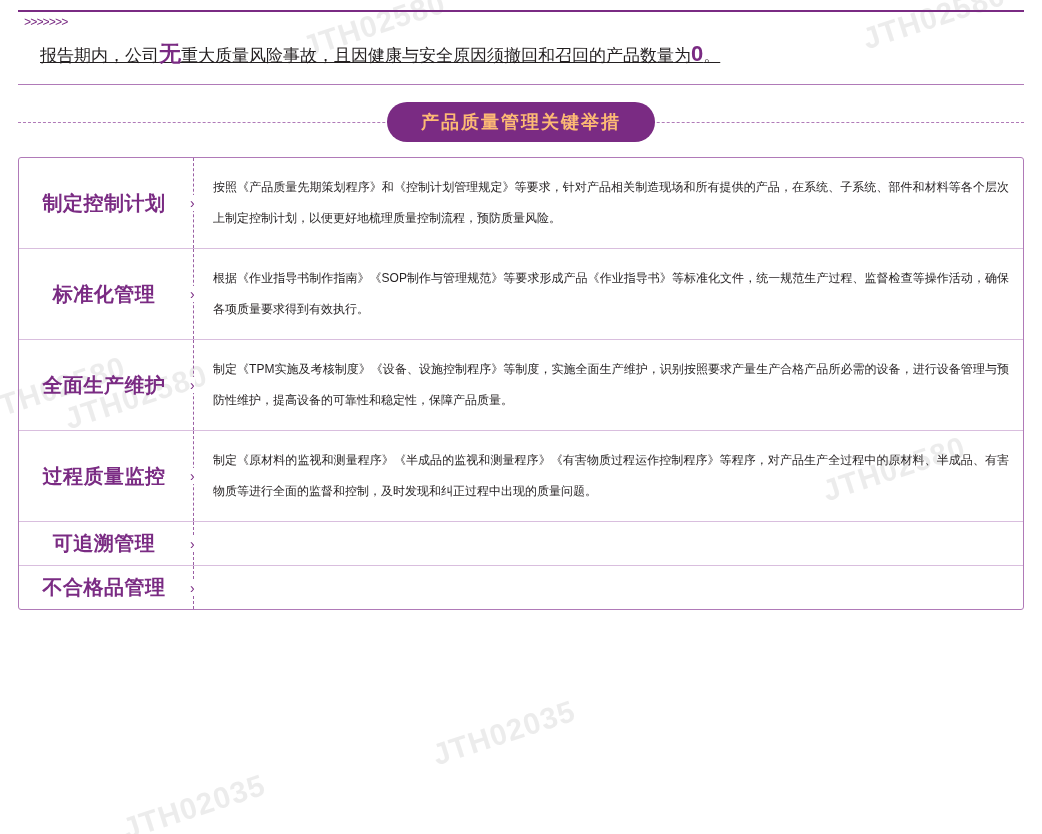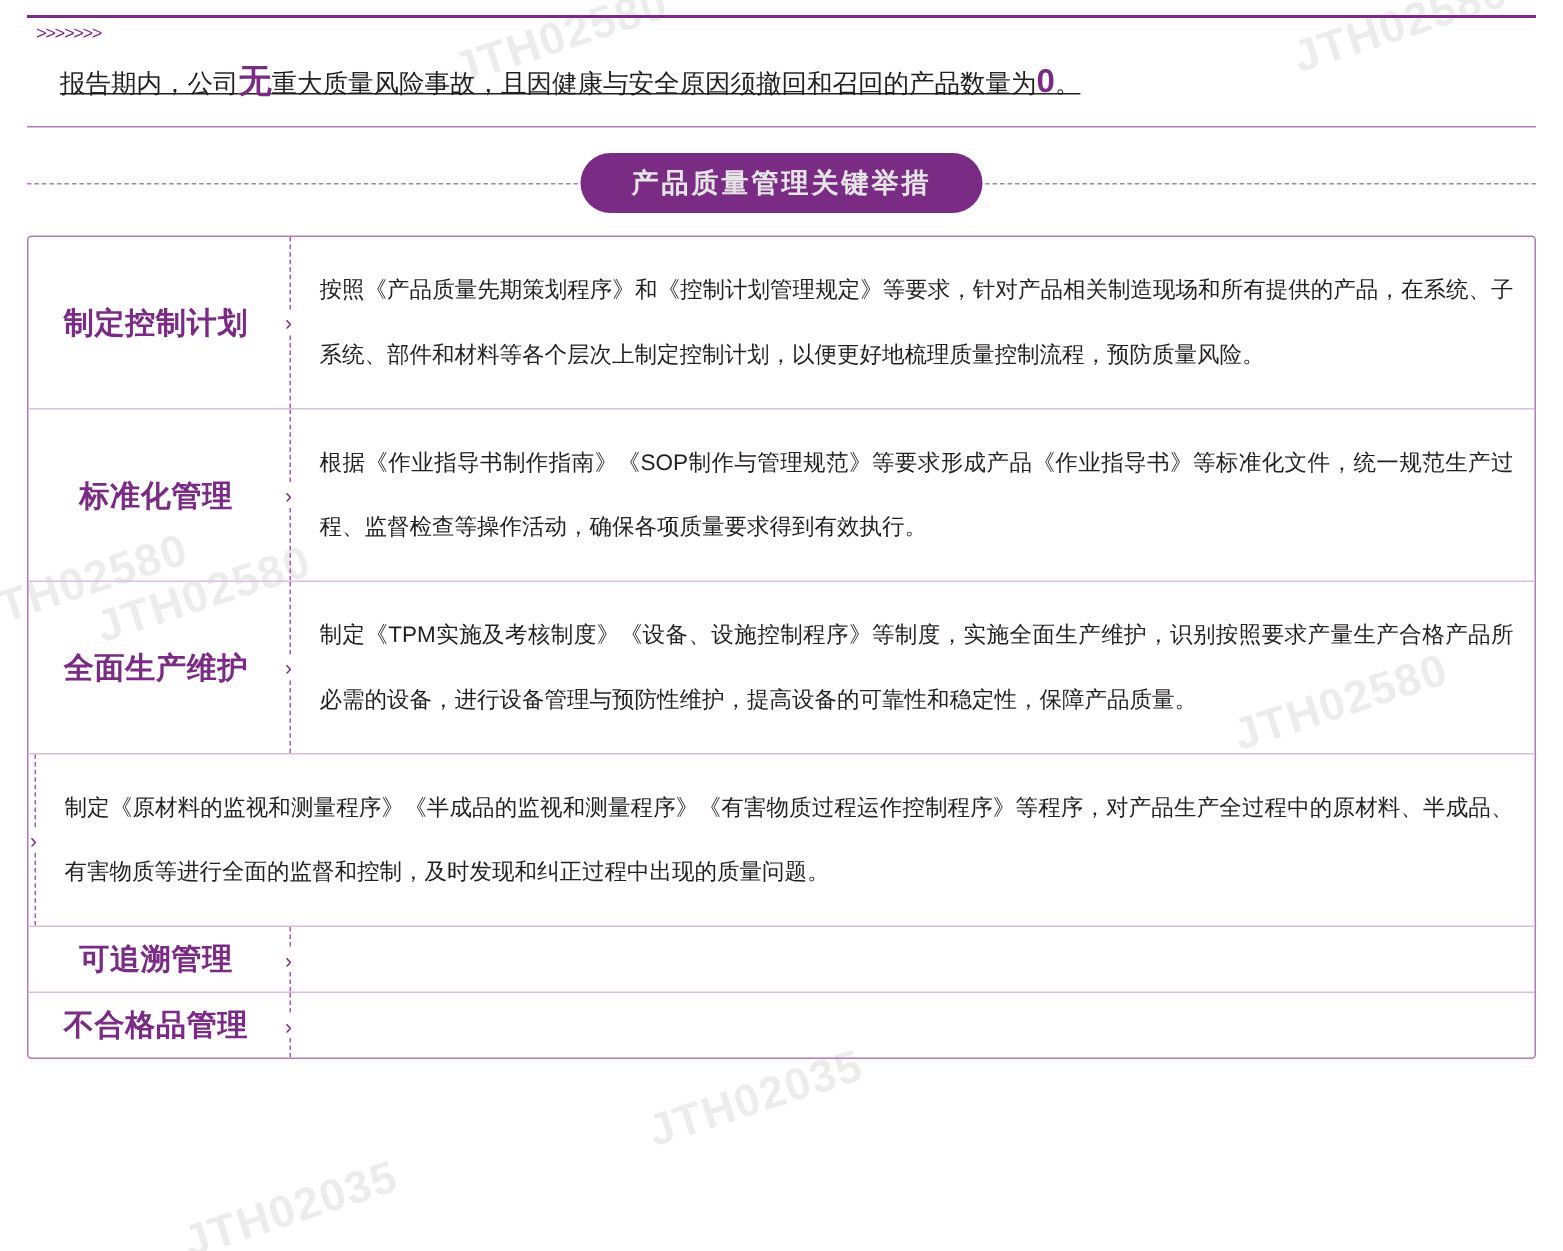--- a/index.html
+++ b/index.html
@@ -92,21 +92,21 @@
     top: 50%;
     left: 0;
     right: 0;
     border-top: 1px dashed #b07ab8;
     z-index: 0;
   }
   .pill {
     position: relative;
     z-index: 1;
     background: #7a2b83;
-    color: #e5e5e5;
+    color: #fdba74;
     font-size: 18px;
     font-weight: bold;
     letter-spacing: 2px;
     padding: 8px 34px;
     border-radius: 22px;
     white-space: nowrap;
   }
 
   
   .measures {
@@ -157,22 +157,22 @@
     color: #7a2b83;
     font-size: 14px;
     line-height: 1;
     background: #ffffff;
     padding: 1px 0;
   }
   .m-text {
     flex: 1 1 auto;
     box-sizing: border-box;
     padding: 14px 14px 14px 2px;
-    font-size: 15px;
-    line-height: 43px;
+    font-size: 12px;
+    line-height: 31px;
     color: #231f20;
     text-align: justify;
     text-justify: inter-ideograph;
   }
 </style>
 </head>
 <body>
 
 <div class="watermark-layer">
     <div class="wm" style="left: 300px; top: 8px; font-size: 30px; transform: rotate(-18deg);">JTH02580</div>
@@ -218,20 +218,21 @@
 
     <div class="m-row">
       <div class="m-label">全面生产维护</div>
       <div class="m-divider">
           <span class="chev">›</span>
         </div>
       <div class="m-text">制定《TPM实施及考核制度》《设备、设施控制程序》等制度，实施全面生产维护，识别按照要求产量生产合格产品所必需的设备，进行设备管理与预防性维护，提高设备的可靠性和稳定性，保障产品质量。</div>
     </div>
 
     <div class="m-row">
+      <div class="m-label">过程质量监控</div>
       <div class="m-divider">
           <span class="chev">›</span>
         </div>
       <div class="m-text">制定《原材料的监视和测量程序》《半成品的监视和测量程序》《有害物质过程运作控制程序》等程序，对产品生产全过程中的原材料、半成品、有害物质等进行全面的监督和控制，及时发现和纠正过程中出现的质量问题。</div>
     </div>
 
     <div class="m-row">
       <div class="m-label">可追溯管理</div>
       <div class="m-divider">
           <span class="chev">›</span>

